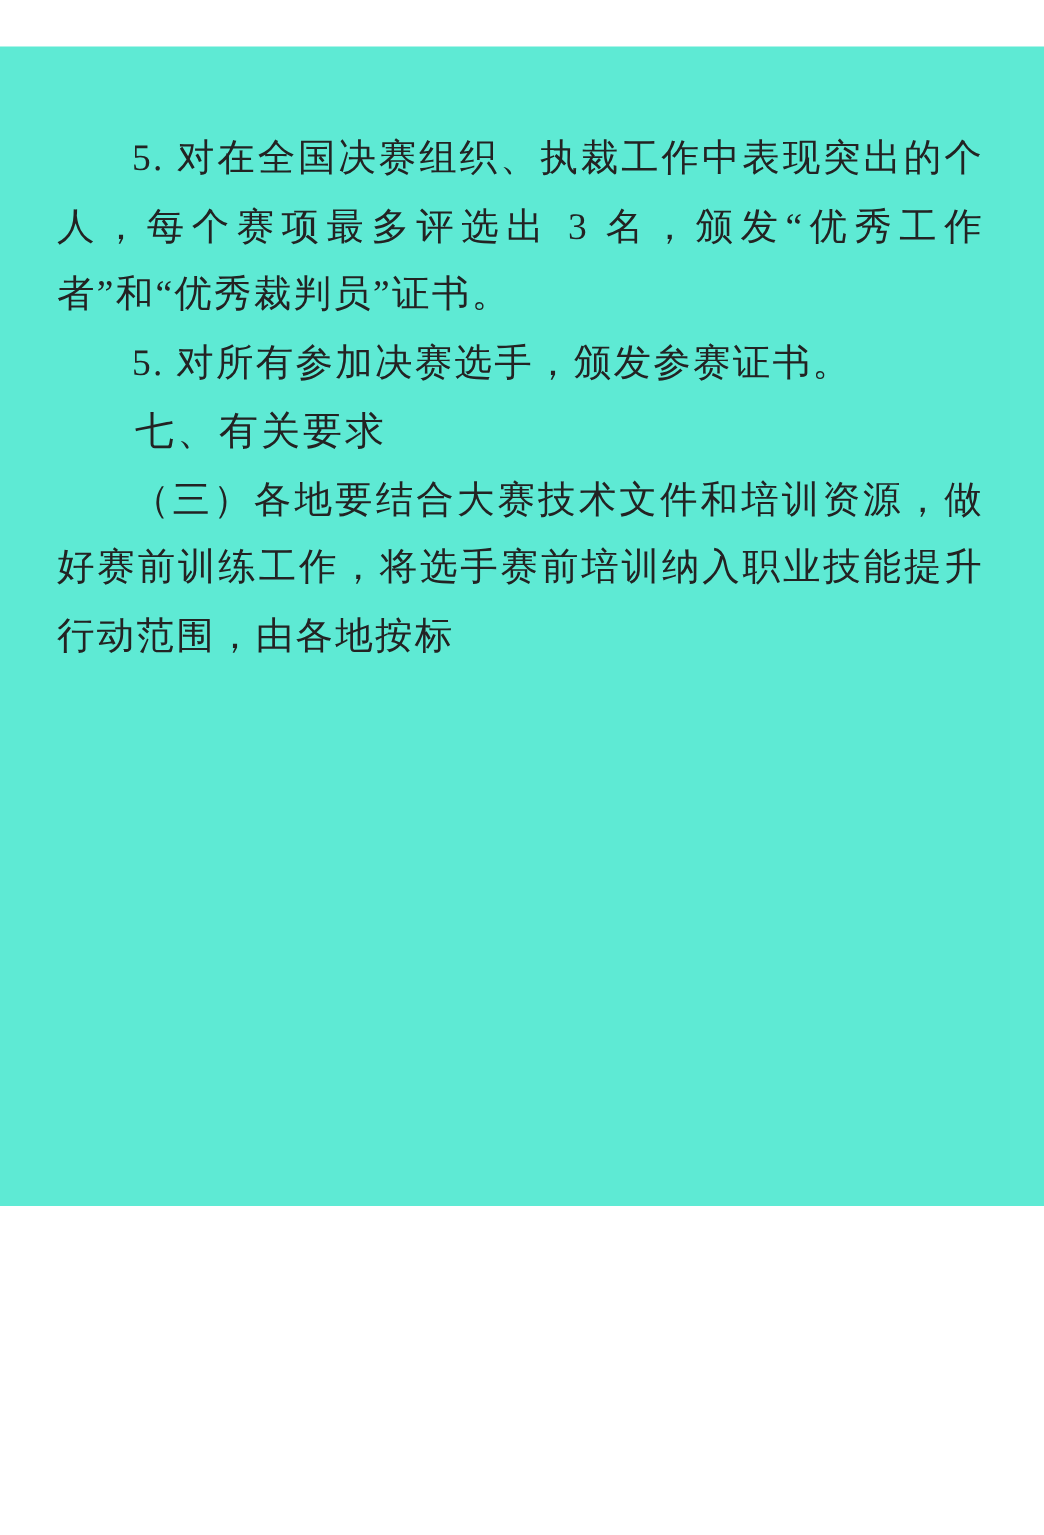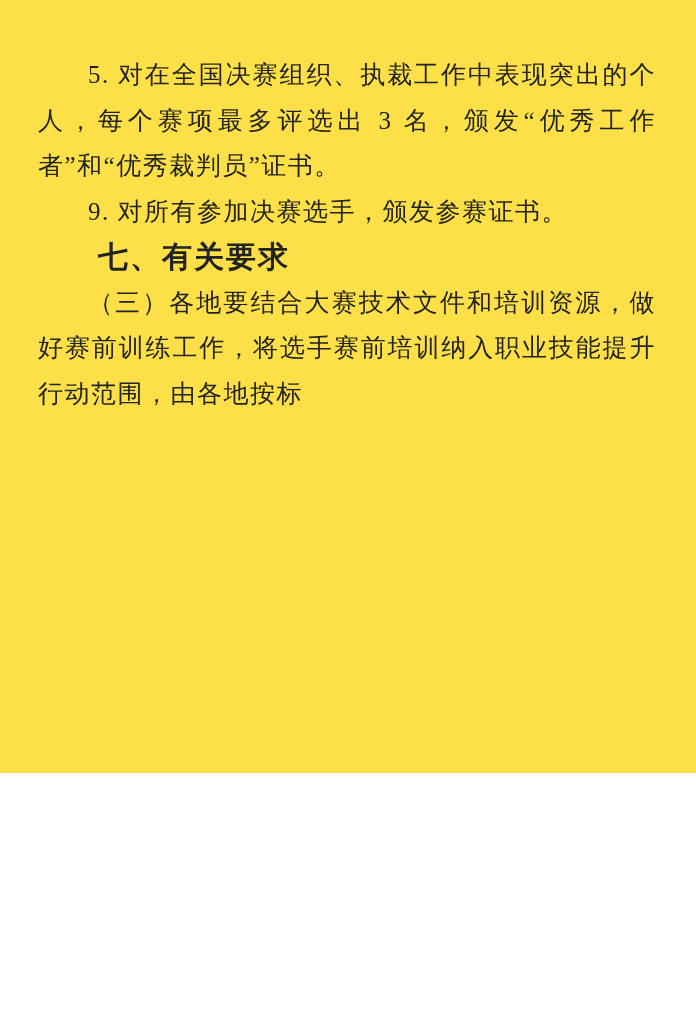--- a/index.html
+++ b/index.html
@@ -4,64 +4,65 @@
 <style>
   html, body {
     margin: 0;
     padding: 0;
     background: #ffffff;
   }
   .page {
     position: relative;
     width: 696px;
     height: 773px;
-    background: #fde047;
+    background: #5eead4;
     overflow: hidden;
     font-family: "Liberation Serif", "DejaVu Serif", serif;
     color: #232323;
+    margin-top: 31px;
   }
   .content {
     position: absolute;
     left: 38px;
     top: 52px;
     width: 618px;
     font-size: 25px;
     line-height: 45.5px;
     text-align: justify;
     text-justify: inter-character;
     letter-spacing: 1.5px;
   }
   .para {
     margin: 0;
     text-indent: 2em;
   }
   .section-heading {
     margin: 0;
     text-indent: 2em;
     font-family: "Liberation Sans", "DejaVu Sans", sans-serif;
-    font-weight: bold;
-    font-size: 30px;
+    font-weight: normal;
+    font-size: 26px;
     letter-spacing: 2px;
   }
   .page-number {
     position: absolute;
     left: 52px;
     top: 961px;
     font-size: 24px;
     line-height: 30px;
     letter-spacing: 4px;
     color: #2e2e2e;
     font-family: "Liberation Serif", "DejaVu Serif", serif;
   }
 </style>
 </head>
 <body>
 
 <div class="page">
   <div class="content">
     <p class="para">5. 对在全国决赛组织、执裁工作中表现突出的个人，每个赛项最多评选出 3 名，颁发“优秀工作者”和“优秀裁判员”证书。</p>
-    <p class="para">9. 对所有参加决赛选手，颁发参赛证书。</p>
+    <p class="para">5. 对所有参加决赛选手，颁发参赛证书。</p>
     <p class="section-heading">七、有关要求</p>
     <p class="para">（三）各地要结合大赛技术文件和培训资源，做好赛前训练工作，将选手赛前培训纳入职业技能提升行动范围，由各地按标</p>
   </div>
 
   <div class="page-number">— 6 —</div>
 </div>
 
 </body></html>

